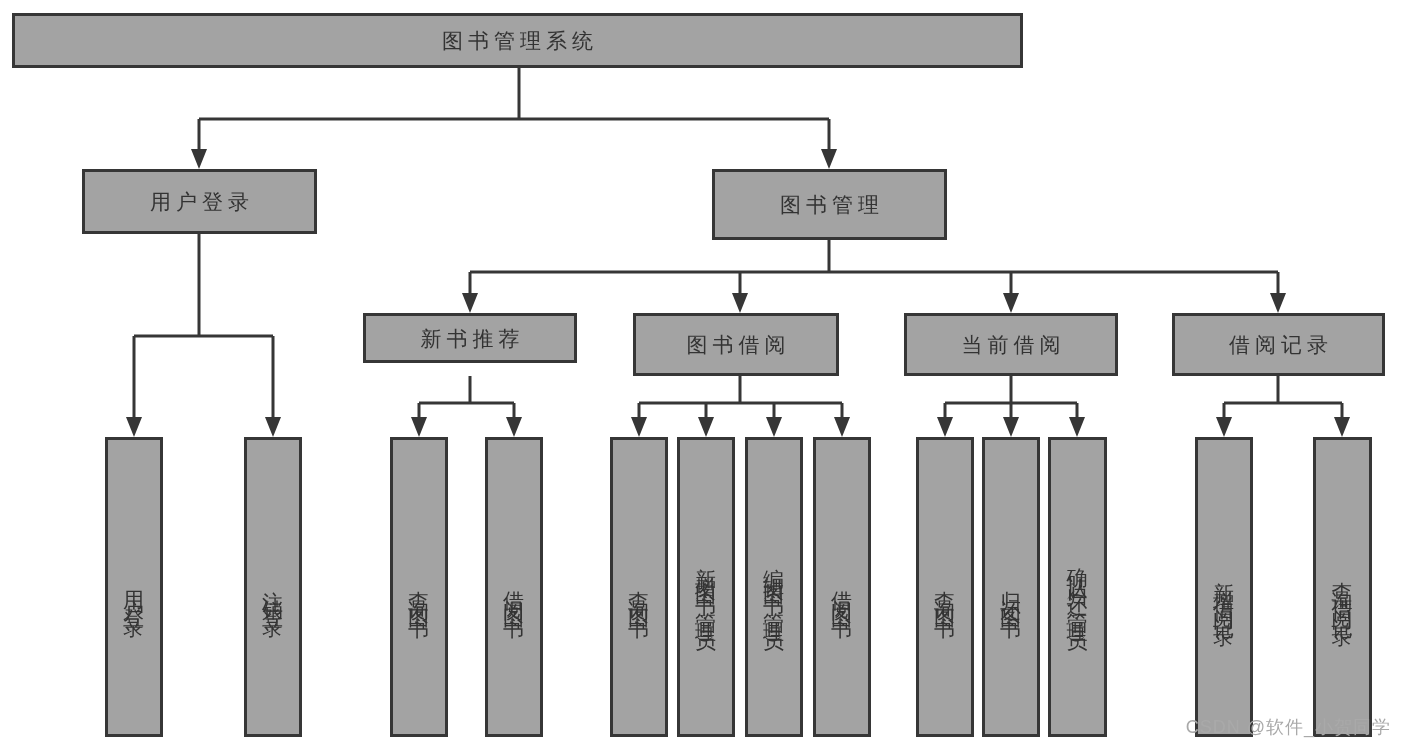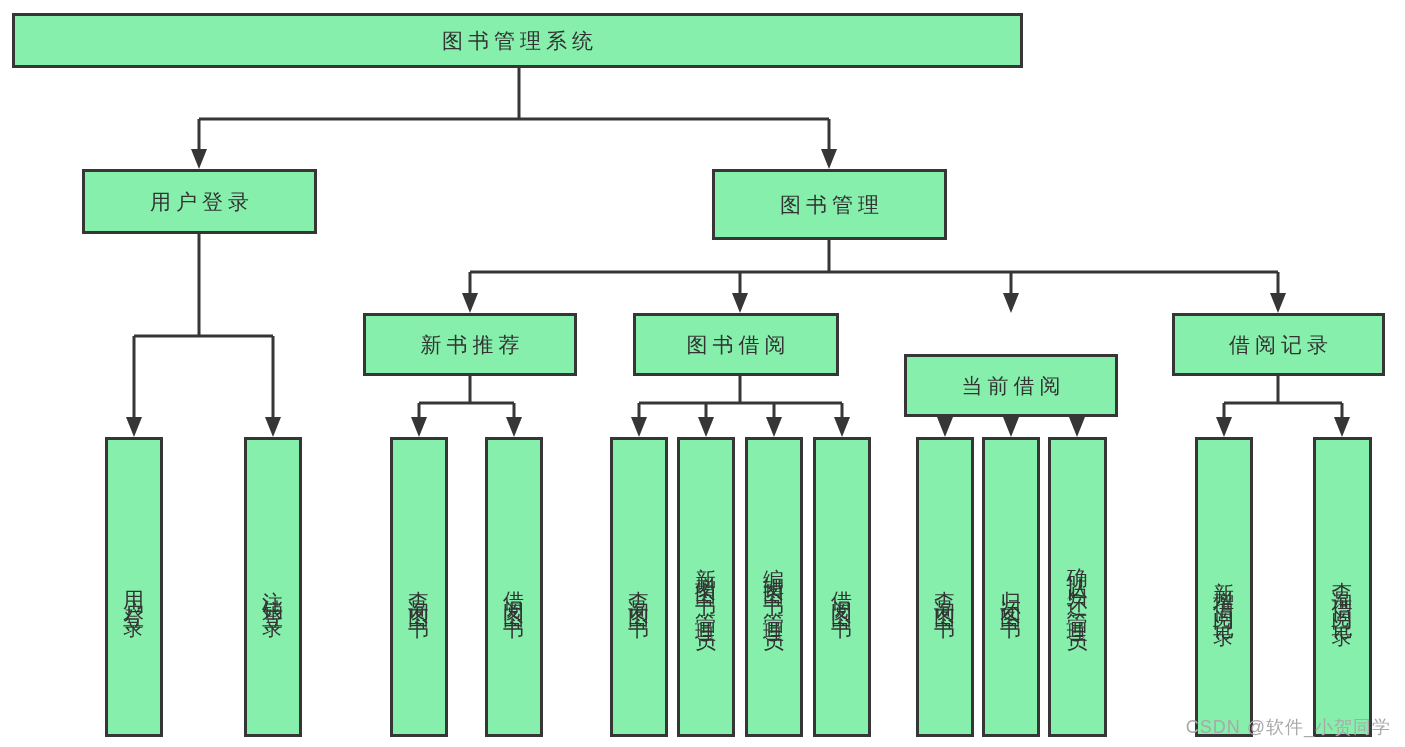--- a/index.html
+++ b/index.html
@@ -3,21 +3,21 @@
 <meta charset="utf-8">
 <style>
   html,body{margin:0;padding:0;}
   body{
     width:1405px;height:747px;position:relative;background:#ffffff;
     font-family:"Liberation Sans","DejaVu Sans",sans-serif;
     overflow:hidden;
   }
   .node{
     position:absolute;box-sizing:border-box;
-    border:3px solid #363636;background:#86efac;
+    border:3px solid #363636;background:#a3a3a3;
     display:flex;align-items:center;justify-content:center;
     color:#333333;font-size:21px;line-height:1;
   }
   .hnode span{letter-spacing:5px;margin-right:-5px;white-space:nowrap;}
   .vnode span{
     writing-mode:vertical-rl;text-orientation:mixed;
     letter-spacing:9px;margin-bottom:-9px;white-space:nowrap;
   }
   #connectors{position:absolute;left:0;top:0;}
   #connectors path{stroke:#363636;stroke-width:3;fill:none;}
@@ -84,27 +84,27 @@
   <span>图书管理系统</span>
 </div>
 
 <div class="node hnode" style="left:82px;top:169px;width:235px;height:65px;">
   <span>用户登录</span>
 </div>
 <div class="node hnode" style="left:712px;top:169px;width:235px;height:71px;">
   <span>图书管理</span>
 </div>
 
-<div class="node hnode" style="left:363px;top:313px;width:214px;height:63px;">
+<div class="node hnode" style="left:363px;top:313px;width:214px;height:50px;">
   <span>新书推荐</span>
 </div>
 <div class="node hnode" style="left:633px;top:313px;width:206px;height:63px;">
   <span>图书借阅</span>
 </div>
-<div class="node hnode" style="left:904px;top:313px;width:214px;height:63px;margin-top:41px;">
+<div class="node hnode" style="left:904px;top:313px;width:214px;height:63px;">
   <span>当前借阅</span>
 </div>
 <div class="node hnode" style="left:1172px;top:313px;width:213px;height:63px;">
   <span>借阅记录</span>
 </div>
 
 <div class="node vnode" style="left:105px;top:437px;width:58px;height:300px;">
   <span>用户登录</span>
 </div>
 <div class="node vnode" style="left:244px;top:437px;width:58px;height:300px;">

